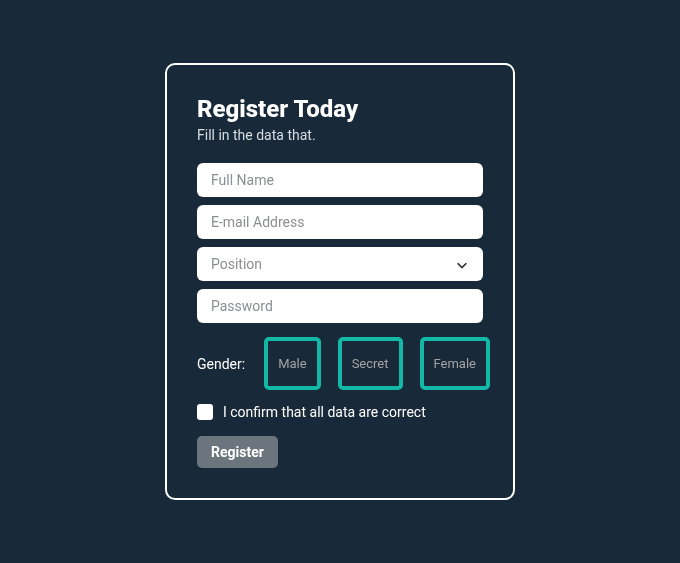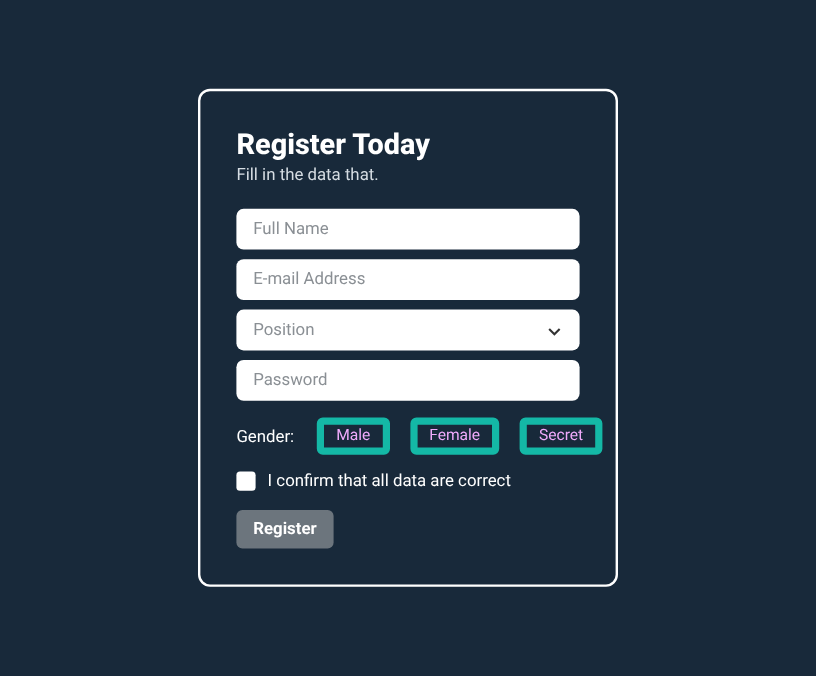--- a/index.html
+++ b/index.html
@@ -69,24 +69,24 @@
       gap: 17px;
       margin-top: 6px;
       margin-bottom: 14px;
     }
     .gender-label {
       font-size: 14px;
       margin-right: 2px;
     }
     .gender-btn {
       background: transparent;
-      border: 6px solid #14b8a6;
-      color: #f0abfc;
+      border: 4px solid #14b8a6;
+      color: #a3a3a3;
       border-radius: 5px;
-      padding: 2px 10px;
+      padding: 15px 10px;
       font-size: 13px;
       cursor: pointer;
       font-family: inherit;
     }
     .checkbox-row {
       display: flex;
       align-items: center;
       gap: 10px;
       margin-bottom: 16px;
       text-align: center;
@@ -134,22 +134,22 @@
         <path d="M3 6 L8 11 L13 6"></path>
       </svg>
     </span>
   </div>
 
   <input type="password" class="form-input" placeholder="Password" style="">
 
   <div class="gender-row">
     <span class="gender-label">Gender:</span>
     <button class="gender-btn">Male</button>
+    <button class="gender-btn">Secret</button>
     <button class="gender-btn">Female</button>
-    <button class="gender-btn">Secret</button>
   </div>
 
   <div class="checkbox-row">
     <div class="checkbox"></div>
     <span class="checkbox-label">I confirm that all data are correct</span>
   </div>
 
   <button class="submit-btn">Register</button>
 </div>
 

